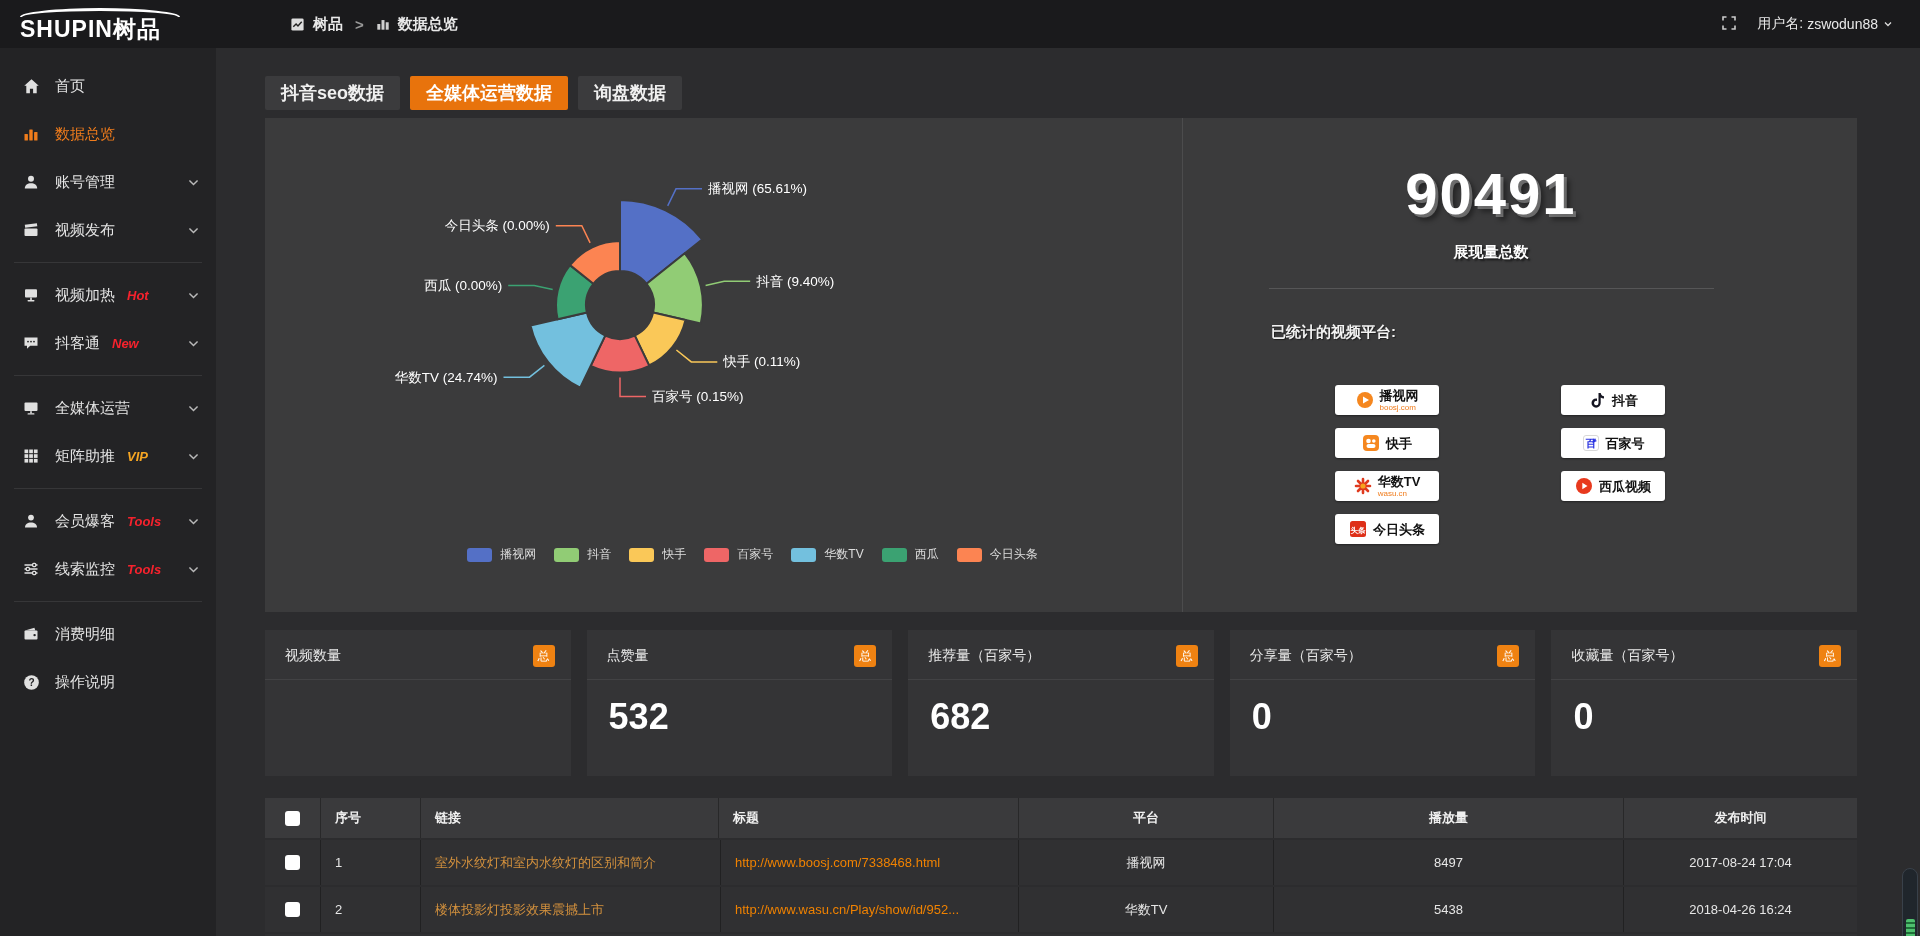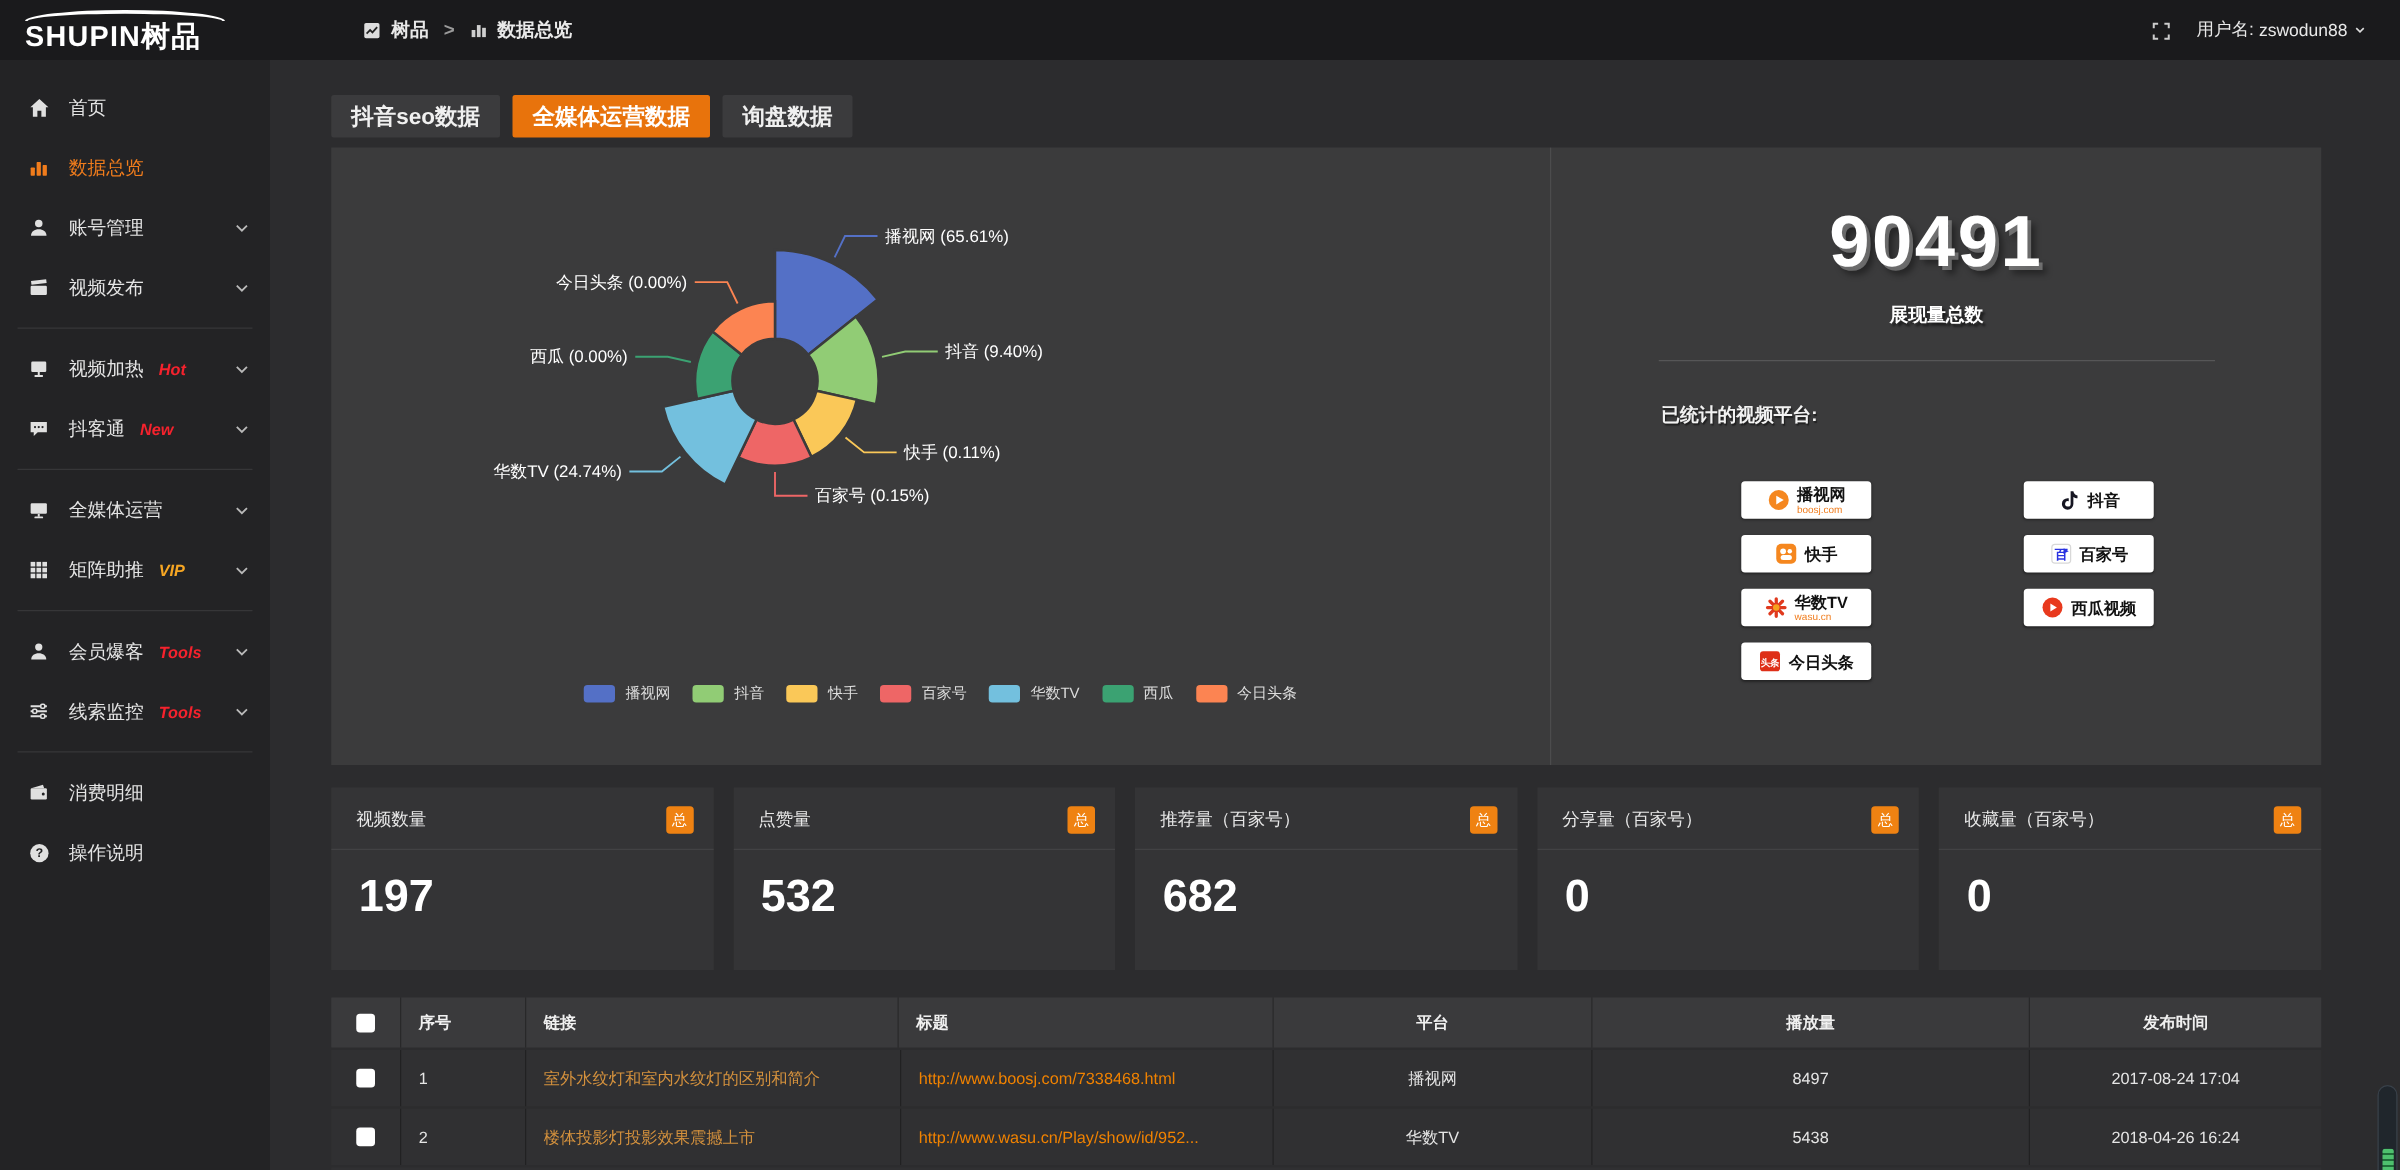--- a/index.html
+++ b/index.html
@@ -6,21 +6,21 @@
   *{box-sizing:border-box;font-family:"Liberation Sans","DejaVu Sans",sans-serif;}
   #stage{position:relative;width:1920px;height:936px;background:#2c2c2e;overflow:hidden;}
 
   
   #topbar{position:absolute;left:0;top:0;width:1920px;height:48px;background:#1a1a1c;display:flex;align-items:center;z-index:5;}
   #logo{width:216px;display:flex;flex-direction:column;align-items:flex-start;padding-left:20px;}
   #logo .arc{width:160px;height:9px;border:solid #fff;border-width:3px 2px 0 2px;border-radius:100%/18px 18px 0 0;border-bottom:none;margin-bottom:1px;}
   #logo .txt{color:#fff;font-weight:700;font-size:23px;letter-spacing:1px;line-height:22px;white-space:nowrap;}
   #breadcrumb{display:flex;align-items:center;gap:8px;margin-left:74px;color:#e9e9e9;font-size:15px;font-weight:bold;}
   #breadcrumb .sep{color:#9a9a9a;font-weight:bold;margin:0 4px;}
-  #topbar-right{margin-left:auto;display:flex;align-items:flex-end;gap:20px;padding-right:26px;color:#e9e9e9;font-size:14px;}
+  #topbar-right{margin-left:auto;display:flex;align-items:flex-start;gap:20px;padding-right:26px;color:#e9e9e9;font-size:14px;}
   .tb-icon{display:inline-flex;align-items:center;}
   #username-wrap{display:flex;align-items:center;gap:4px;cursor:pointer;}
 
   
   #sidebar{position:absolute;left:0;top:48px;width:216px;height:888px;background:#232325;padding-top:14px;}
   .sb-item{height:48px;display:flex;align-items:center;padding:0 16px 0 22px;color:#e4e4e4;font-size:15px;cursor:pointer;}
   .sb-item .sb-icon{width:18px;display:inline-flex;justify-content:center;}
   .sb-item .sb-label{margin-left:15px;}
   .sb-item .sb-badge{margin-left:12px;font-size:13px;font-weight:bold;font-style:italic;}
   .sb-item .sb-chev{margin-left:auto;display:inline-flex;}
@@ -33,21 +33,21 @@
   .tab.active{background:#e8730c;color:#fff;}
 
   #chart-panel{position:absolute;left:265px;top:118px;width:1592px;height:494px;background:#3b3b3c;}
   #pie-zone{position:absolute;left:0;top:0;width:975px;height:494px;}
   #pie-svg{position:absolute;left:0;top:0;}
   #legend{position:absolute;left:0;top:428px;width:975px;display:flex;justify-content:center;gap:18px;}
   .lg-item{display:flex;align-items:center;gap:8px;cursor:pointer;}
   .lg-swatch{width:25px;height:14px;border-radius:3px;}
   .lg-label{color:#ddd;font-size:12px;}
 
-  #summary-zone{position:absolute;left:975px;top:0;width:617px;height:494px;border-left:1px solid rgba(255,255,255,.09);}
+  #summary-zone{position:absolute;left:917px;top:0;width:617px;height:494px;border-left:1px solid rgba(255,255,255,.09);}
   #big-number{margin-top:42px;text-align:center;color:#fff;font-size:58px;font-weight:800;letter-spacing:2px;
     text-shadow:3px 3px 0 rgba(160,160,160,.55), 6px 6px 5px rgba(0,0,0,.4);}
   #big-label{margin-top:16px;text-align:center;color:#fff;font-size:15px;font-weight:bold;text-shadow:2px 2px 2px rgba(0,0,0,.6);}
   #summary-hr{width:445px;margin:26px auto 0;border:none;border-top:1px solid rgba(255,255,255,.14);}
   #platforms-label{margin:34px 0 0 88px;color:#f2f2f2;font-size:15px;font-weight:bold;text-shadow:1px 1px 1px rgba(0,0,0,.5);}
   .pf-badge{position:absolute;width:104px;height:30px;background:#fff;border-radius:3px;display:flex;align-items:center;justify-content:center;gap:6px;box-shadow:0 1px 2px rgba(0,0,0,.4);}
   .pf-name{color:#111;font-size:13px;font-weight:bold;line-height:13px;white-space:nowrap;}
   .pf-sub{font-size:8px;line-height:8px;color:#f07c1c;white-space:nowrap;}
   .pf-text-col{display:flex;flex-direction:column;gap:2px;align-items:flex-start;}
 
@@ -465,21 +465,20 @@
         </div>
     </div>
   </div>
 
   <div id="cards">
       <div class="card">
         <div class="card-head">
           <span class="card-title">视频数量</span>
           <span class="card-badge">总</span>
         </div>
-        <div class="card-value">197</div>
       </div>
       <div class="card">
         <div class="card-head">
           <span class="card-title">点赞量</span>
           <span class="card-badge">总</span>
         </div>
         <div class="card-value">532</div>
       </div>
       <div class="card">
         <div class="card-head">

